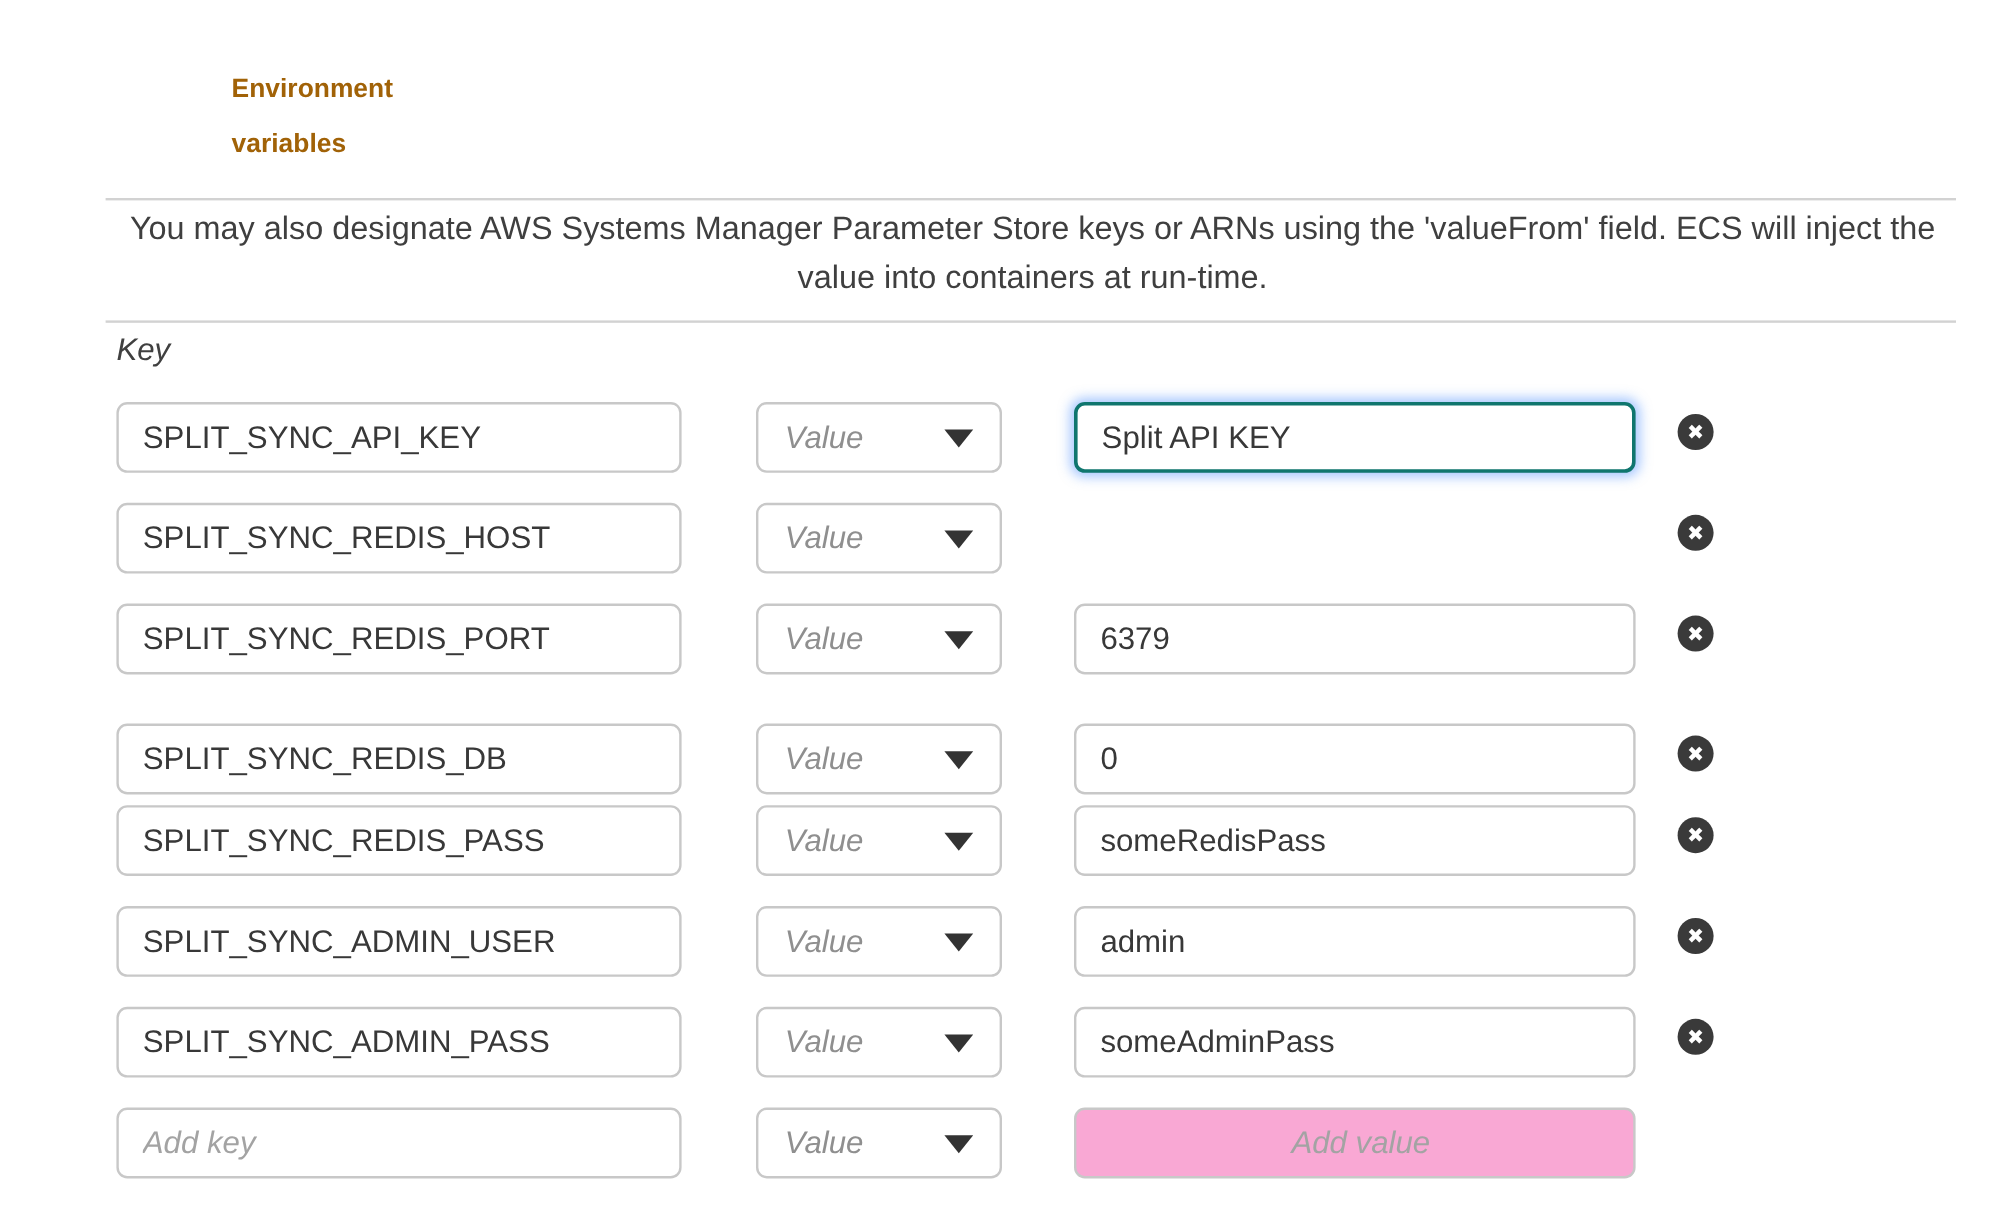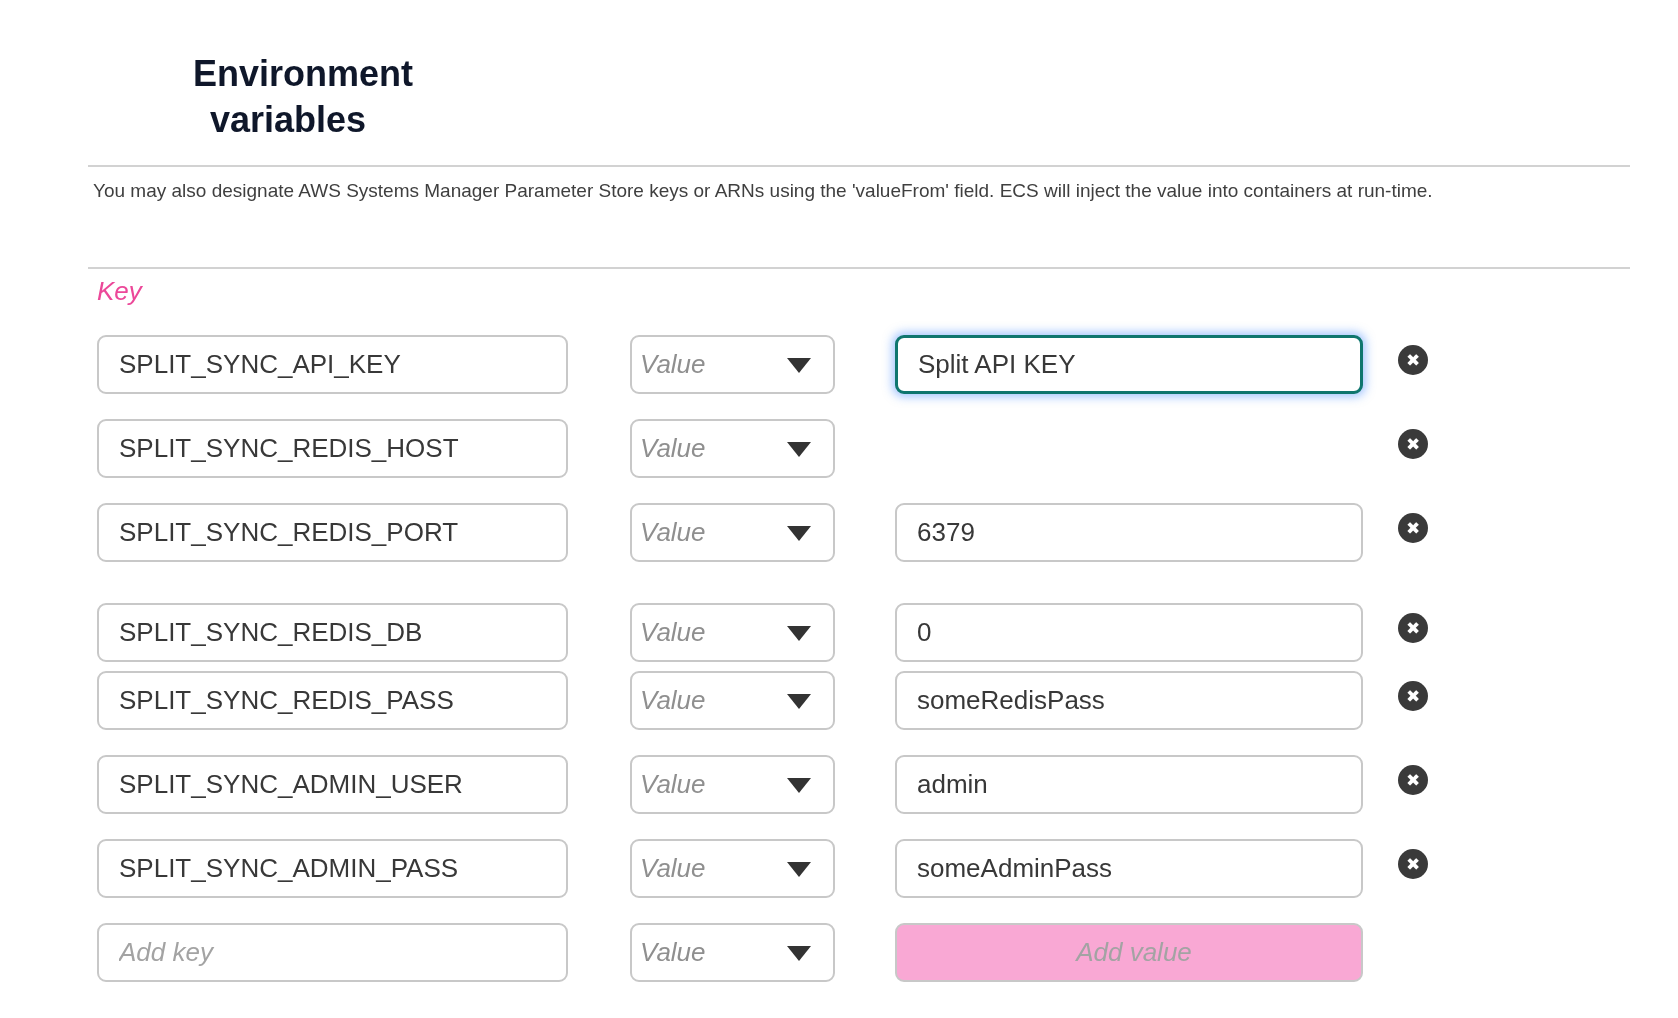--- a/index.html
+++ b/index.html
@@ -7,46 +7,46 @@
     width: 1678px; height: 1018px;
     background: #ffffff;
     font-family: "Liberation Sans", sans-serif;
     position: relative;
     overflow: hidden;
   }
 
   .heading {
     position: absolute;
     left: 193px; top: 51px; width: 190px;
-    text-align: center;
-    font-size: 36px; font-weight: bold;
-    color: #0f172a;
+    font-size: 22px; font-weight: bold;
+    color: #a16207;
     line-height: 46px;
   }
 
   .divider {
     position: absolute;
     left: 88px; width: 1542px; height: 2px;
     background: #d2d2d2;
   }
   #divider-top { top: 165px; }
   #divider-bottom { top: 267px; }
 
   .description {
     position: absolute;
     left: 93px; top: 170px; width: 1535px;
-    font-size: 19px; line-height: 41px;
+    font-size: 27px; line-height: 41px;
     color: #3f3f3f;
+    text-align: center;
   }
 
   .key-label {
     position: absolute;
     left: 97px; top: 276px;
     font-size: 26px; font-style: italic;
-    color: #ec4899;
+    color: #404040;
   }
 
   .row { position: absolute; left: 0; width: 1678px; height: 59px; }
 
   .box {
     position: absolute; top: 0; height: 59px;
     border: 2px solid #c8c8c8; border-radius: 9px;
     box-sizing: border-box;
     font-size: 26px; color: #383838;
     background: #ffffff;
@@ -58,21 +58,21 @@
   .value-input { left: 895px; width: 468px; }
   .value-input.focused {
     border: 3px solid #0f766e;
     box-shadow: 0 0 10px 3px rgba(77,144,254,0.5);
   }
   .add-value { background: #f9a8d4; text-align: center; }
 
   .dropdown {
     left: 630px; width: 205px;
     display: flex; align-items: center;
-    padding-left: 8px;
+    padding-left: 22px;
     cursor: pointer;
   }
   .dd-label { font-style: italic; color: #8f8f8f; font-size: 26px; }
   .caret {
     position: absolute; right: 22px; top: 50%; margin-top: -7px;
     width: 0; height: 0;
     border-left: 12px solid transparent;
     border-right: 12px solid transparent;
     border-top: 15px solid #333333;
   }

